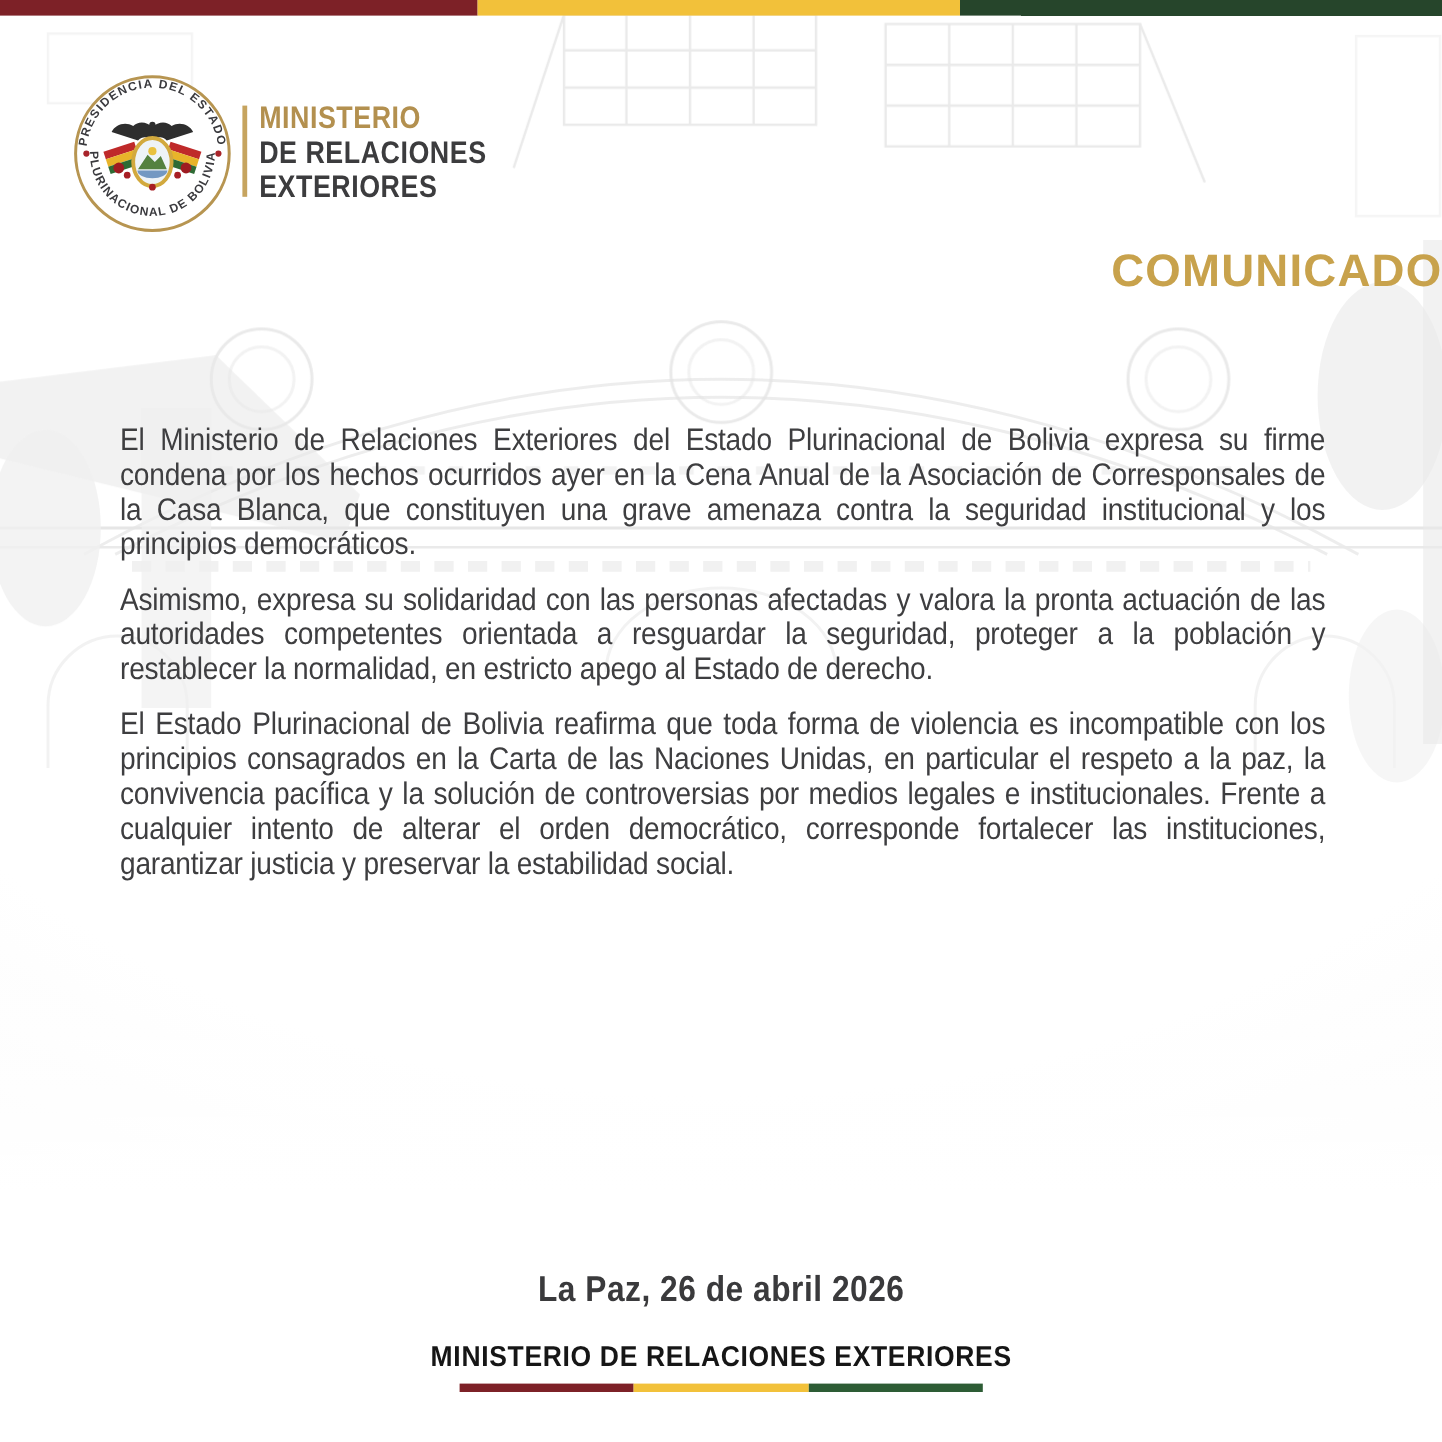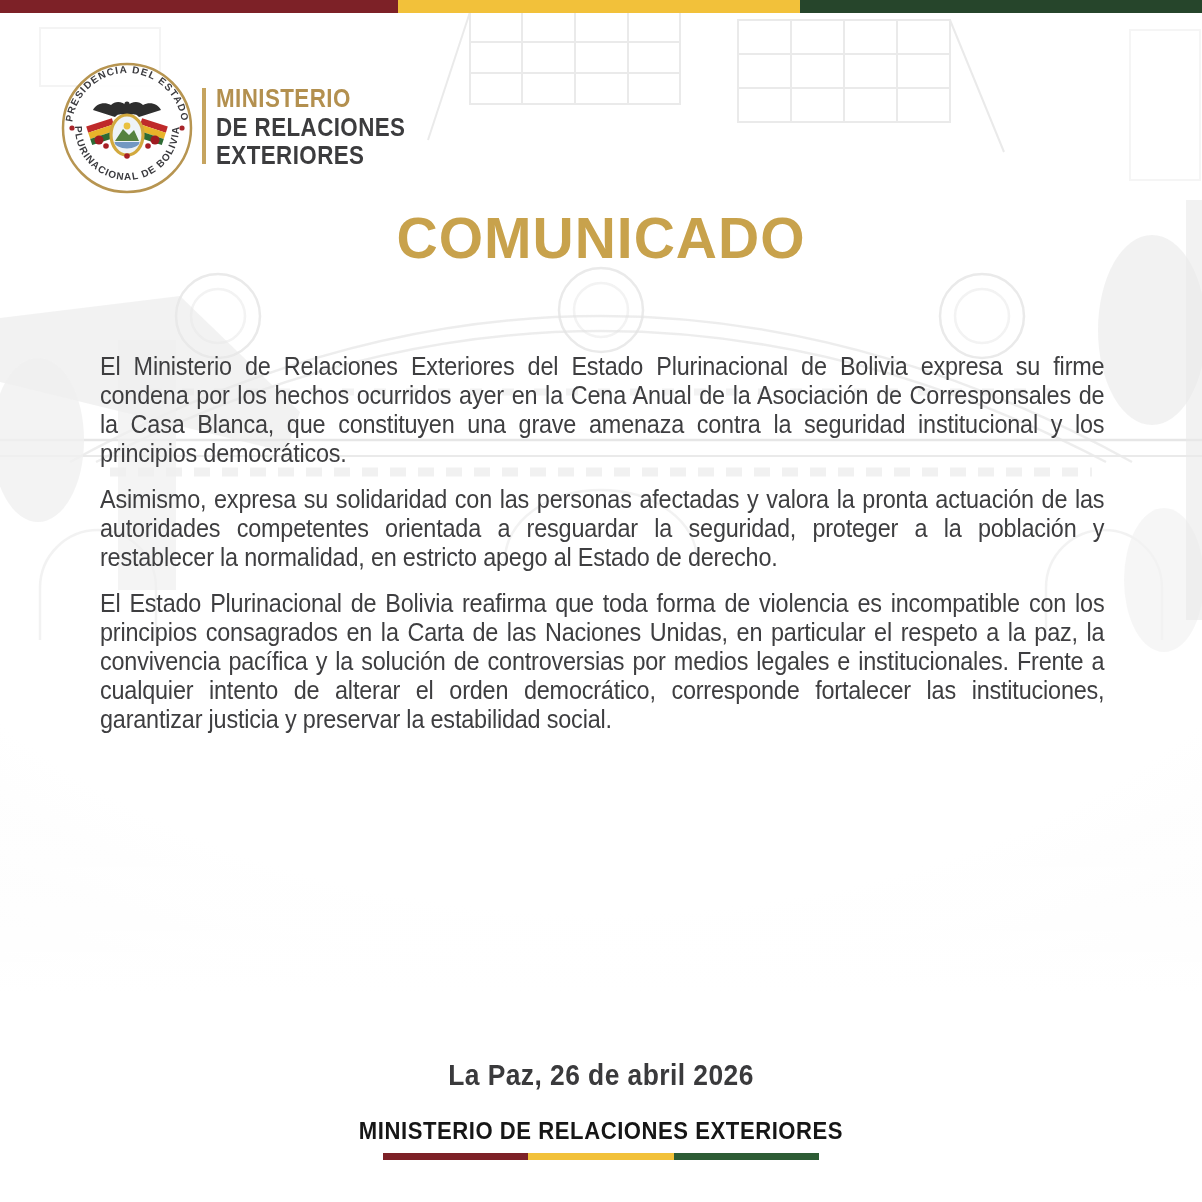--- a/index.html
+++ b/index.html
@@ -20,22 +20,22 @@
   .topbar .seg:nth-child(2){width:402px;}
   .topbar .seg:nth-child(3){width:402px;}
   
   .seal{position:absolute; left:57px; top:58px; z-index:3;}
   .divider{position:absolute; left:202px; top:88px; width:4px; height:76px; background:#c6a45f; z-index:3;}
   .ministry{position:absolute; left:216px; top:84px; z-index:3; font-weight:bold; font-size:26px;
             line-height:28.5px; letter-spacing:.5px; transform:scaleX(.86); transform-origin:0 0; white-space:nowrap;}
   .ministry .m1{color:#b3904f;}
   .ministry .m2,.ministry .m3{color:#3c3c3e;}
   
-  .title{position:absolute; left:0; top:205px; width:100%; margin:0; text-align:center; z-index:3;
-         font-size:57px; font-weight:bold; color:#c8a24c; letter-spacing:1px;}
+  .title{position:absolute; left:0; top:205px; width:100%; margin:0; text-align:right; z-index:3;
+         font-size:38px; font-weight:bold; color:#c8a24c; letter-spacing:1px;}
   
   .bodytext{position:absolute; left:100px; top:352px; width:1116px; z-index:3;
             transform:scaleX(.9); transform-origin:0 0;}
   .bodytext p{margin:0 0 17px 0; font-size:26px; line-height:29px; color:#3e3e40;
               text-align:justify; letter-spacing:-0.2px;}
   
   .dateline{position:absolute; left:0; top:1058px; width:100%; text-align:center; z-index:3;
             font-size:30px; font-weight:bold; color:#3a3a3c; transform:scaleX(.88); letter-spacing:.5px;}
   .footer-ministry{position:absolute; left:0; top:1117px; width:100%; text-align:center; z-index:3;
             font-size:24px; font-weight:bold; color:#161616; transform:scaleX(.92); letter-spacing:.6px;}

